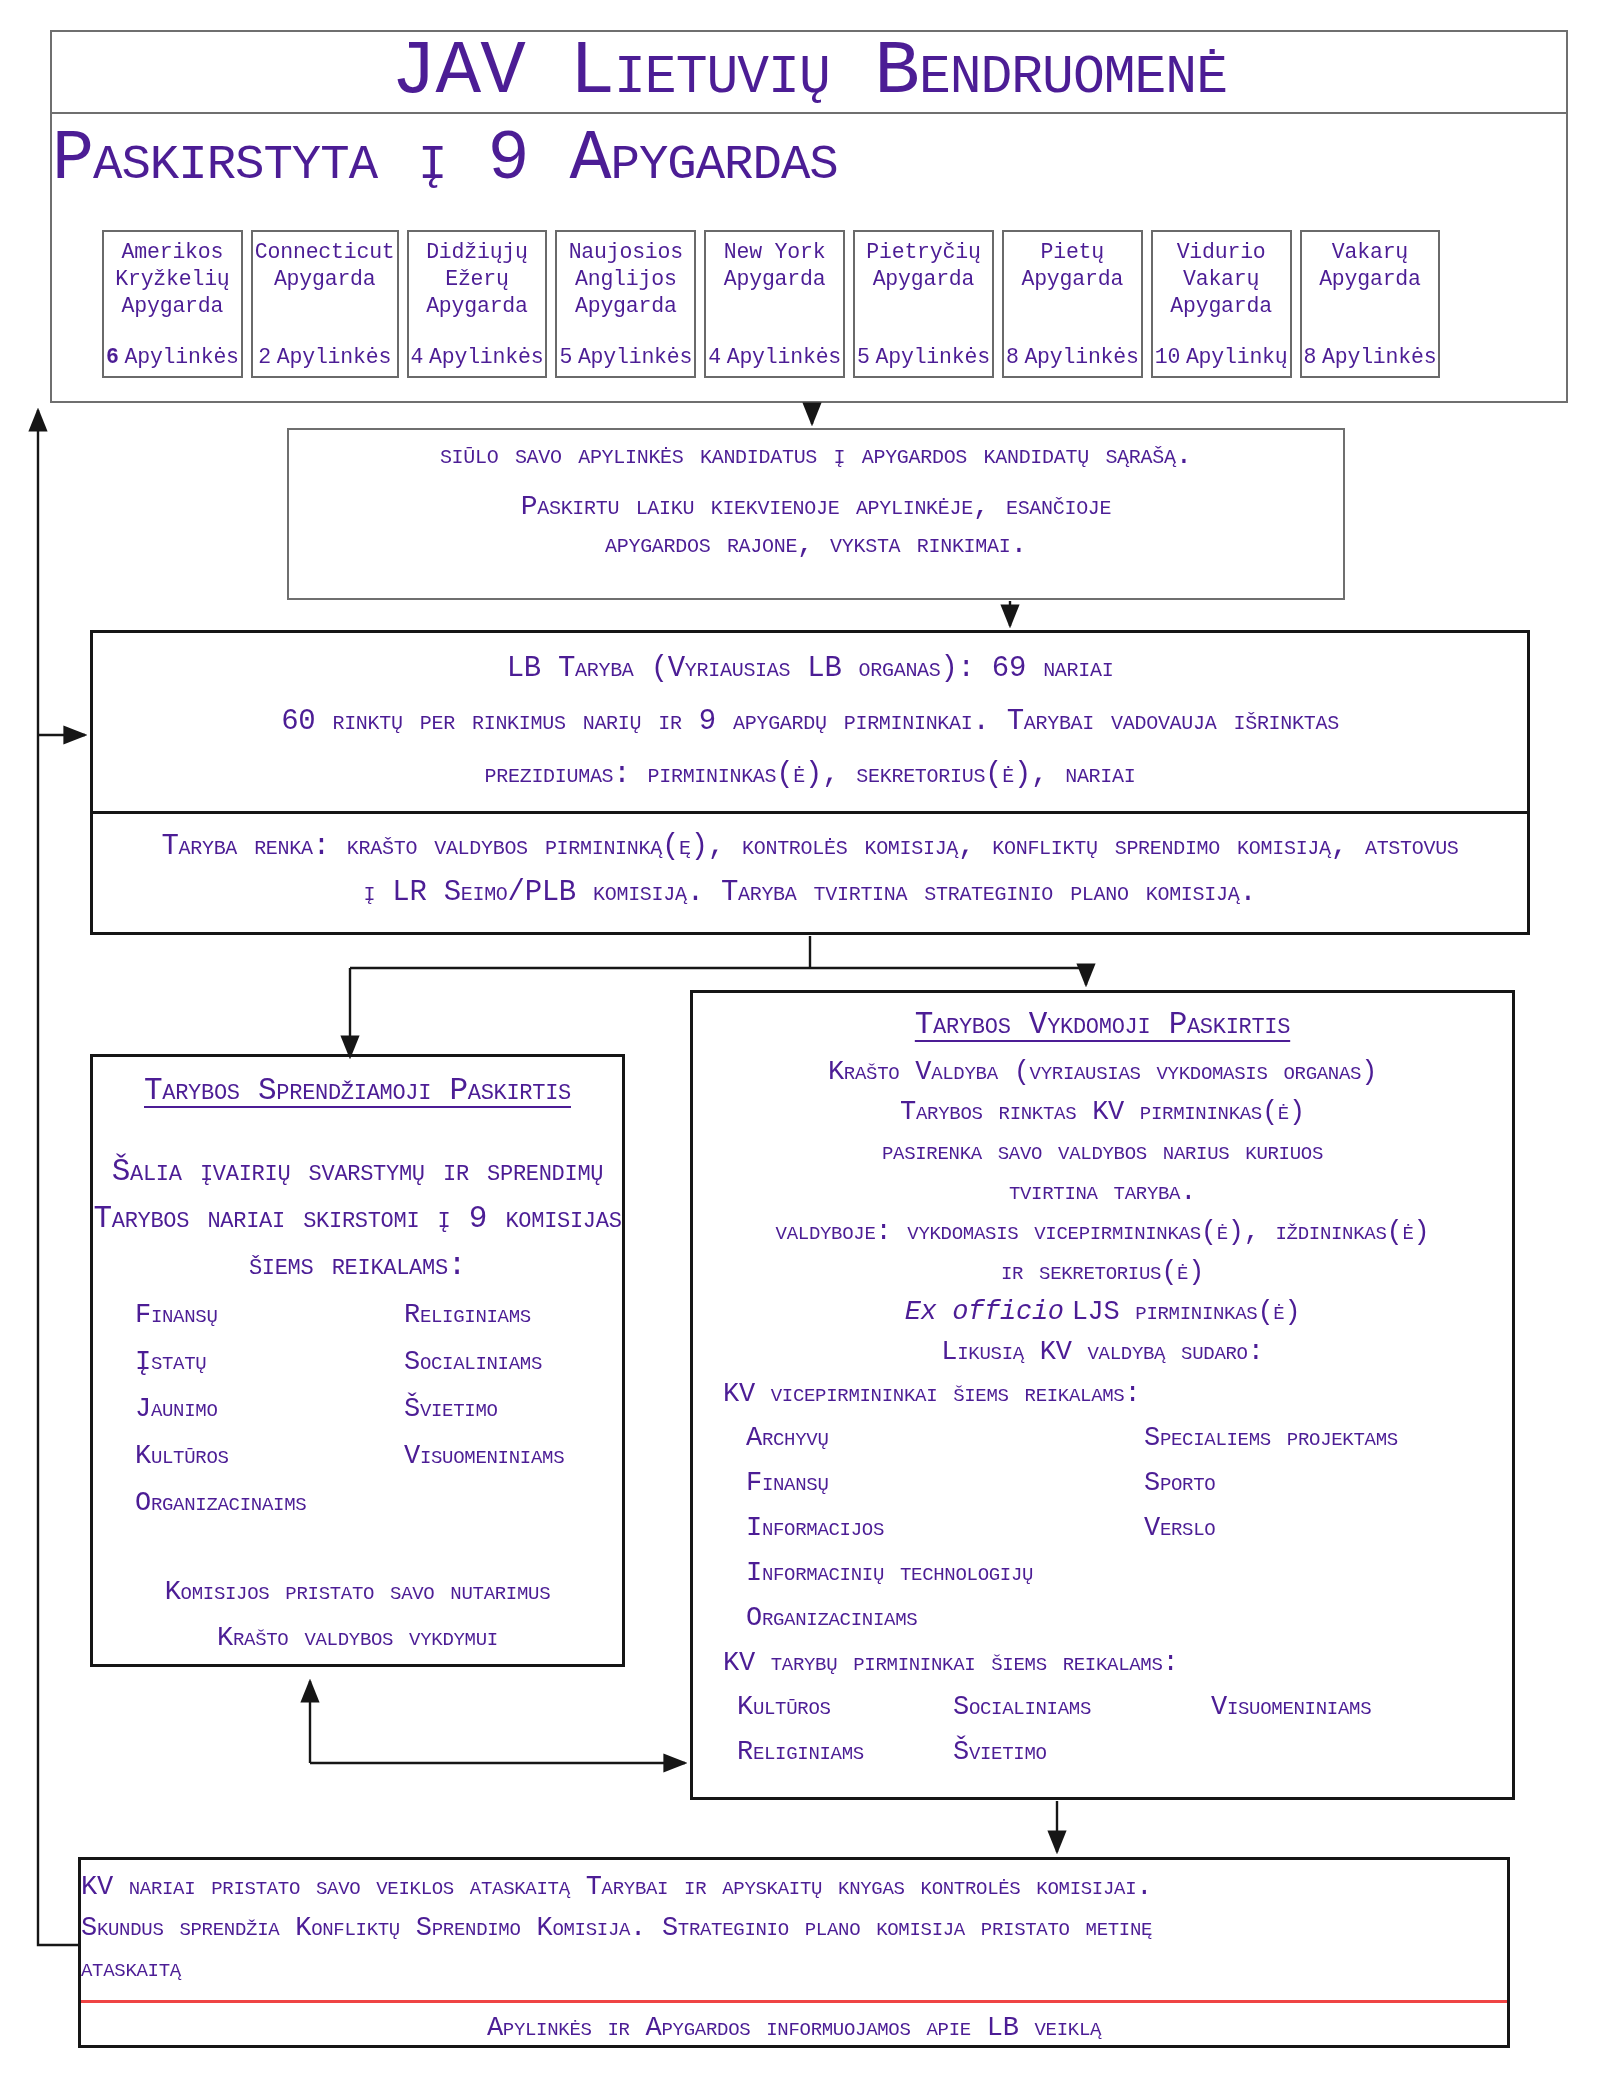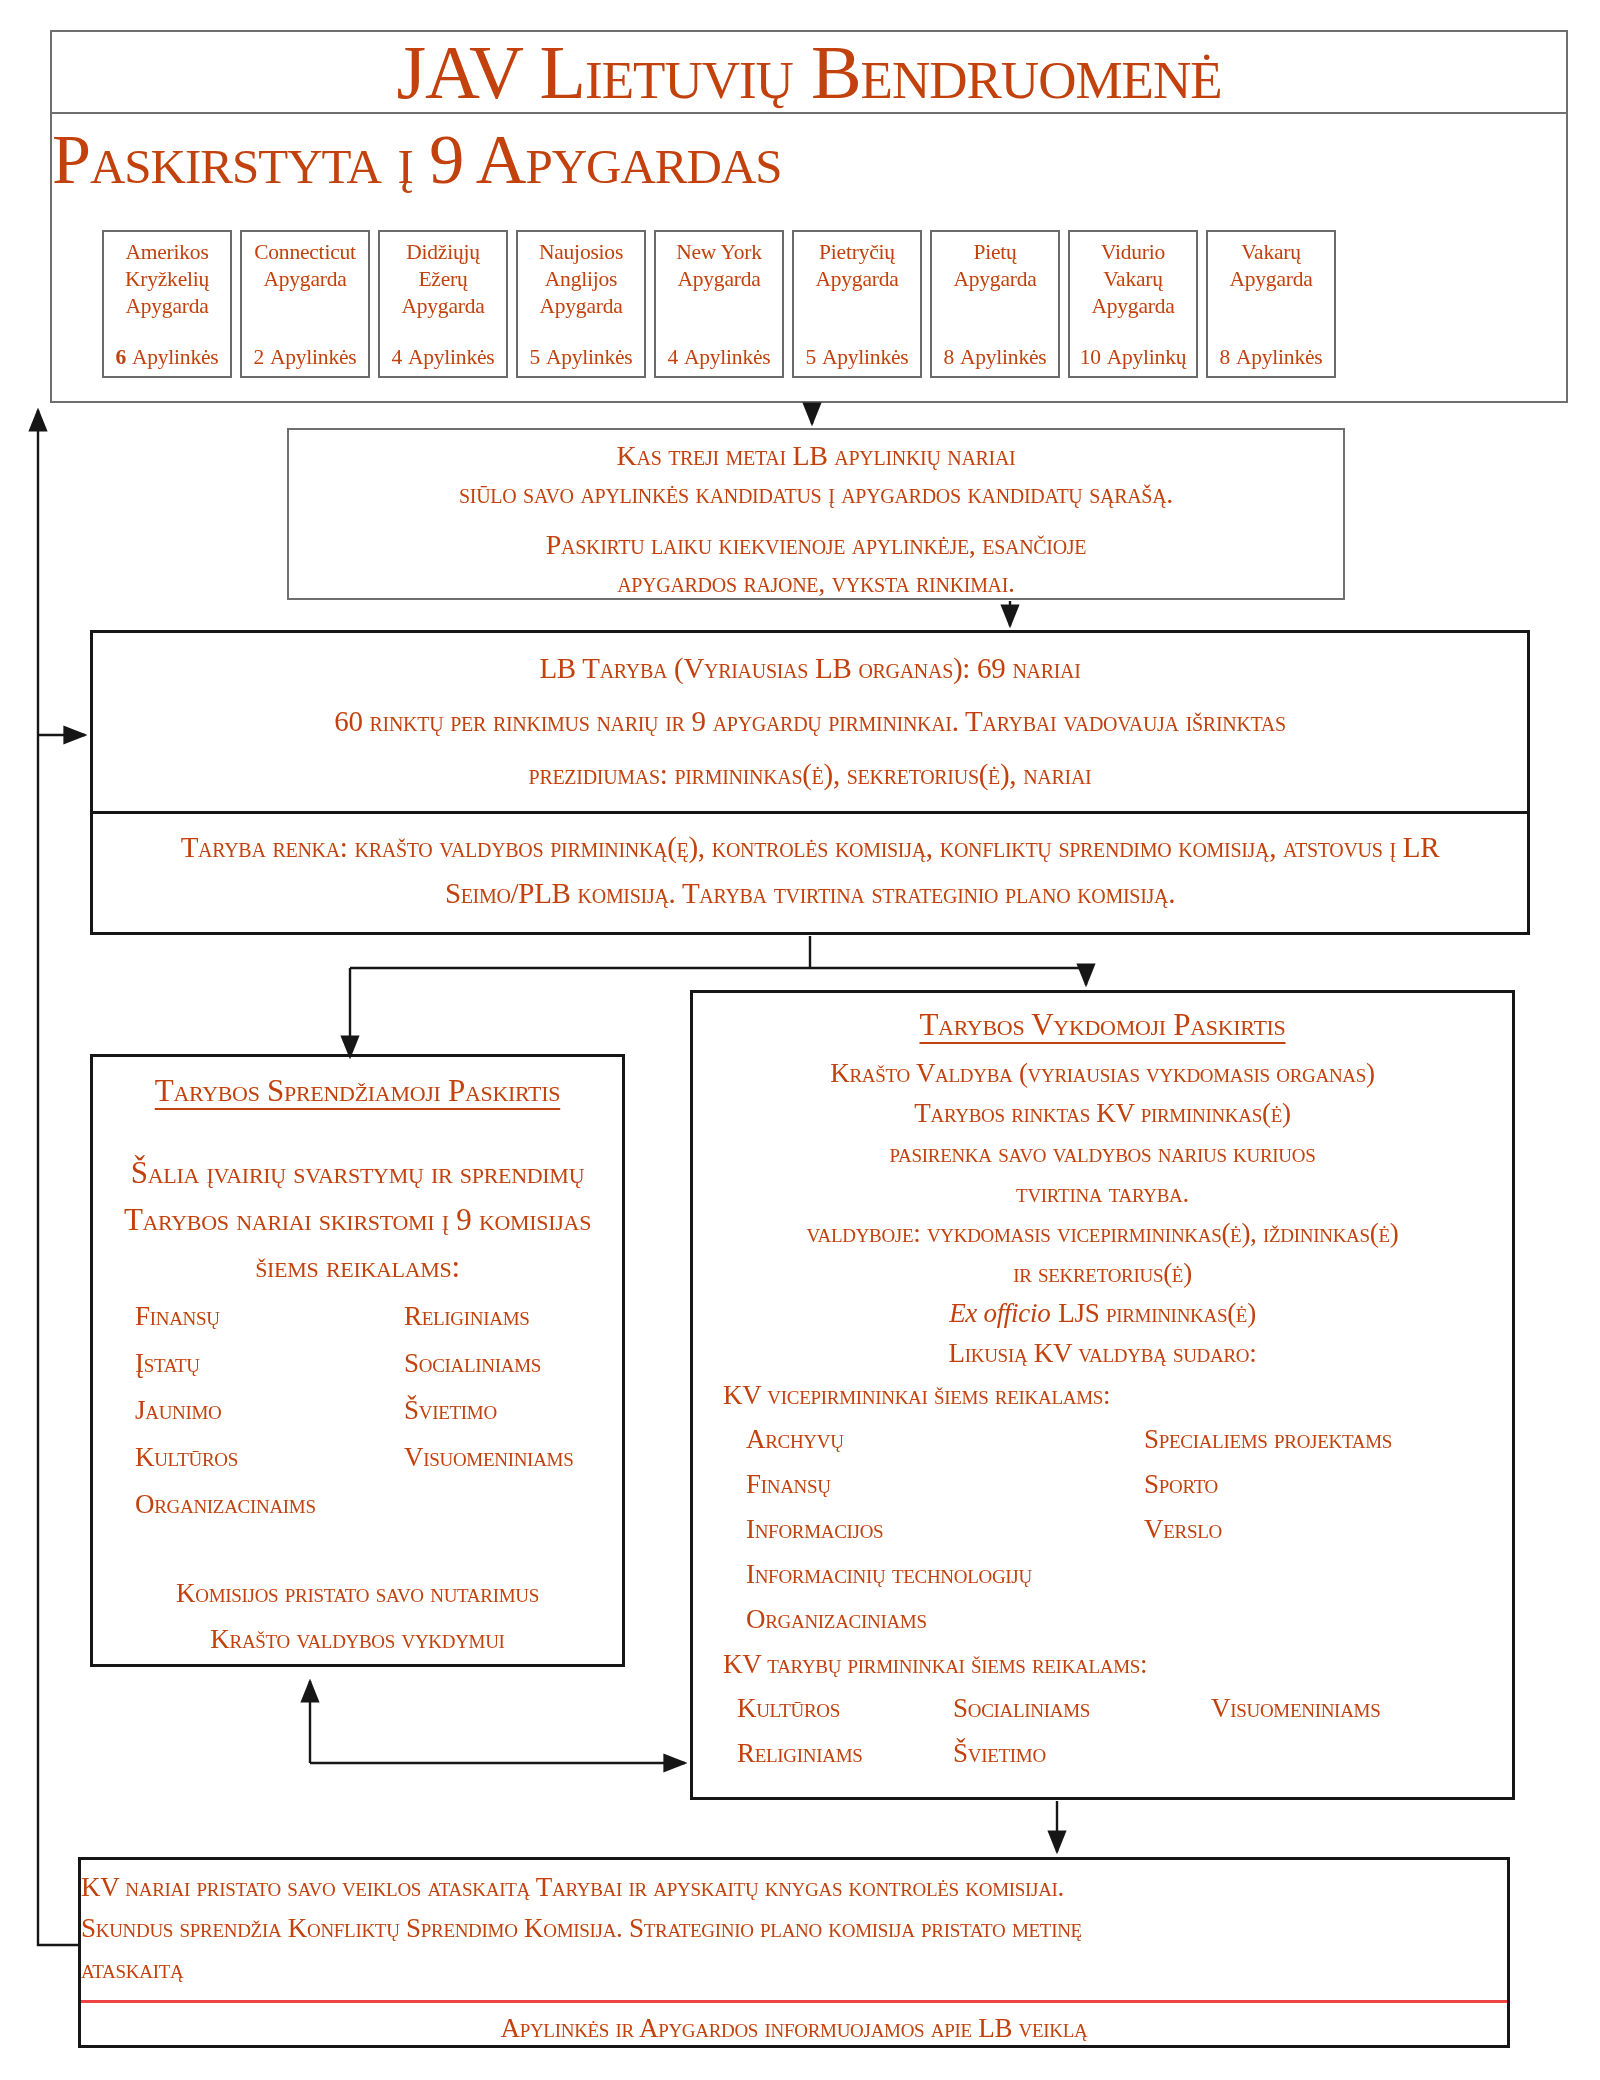--- a/index.html
+++ b/index.html
@@ -1,17 +1,17 @@
 <!DOCTYPE html>
 <html><head>
 <meta charset="utf-8">
 <style>
   html,body{margin:0;padding:0;background:#ffffff;}
   #canvas{position:relative;width:1600px;height:2080px;background:#ffffff;
-          font-family:Liberation Serif, serif;color:#c2410c;
+          font-family:Liberation Mono, monospace;color:#4c1d95;
           letter-spacing:-0.3px;overflow:hidden;}
   .sc{font-variant:small-caps;}
   .box{position:absolute;background:#fff;box-sizing:border-box;}
 
   
   #header-box{left:50px;top:30px;width:1518px;height:373px;border:2px solid #6f6f6f;}
   #title1{height:80px;border-bottom:2px solid #6f6f6f;display:flex;align-items:center;justify-content:center;
           font-size:76px;letter-spacing:-1px;}
   #title2{margin-top:6px;text-align:left;font-size:70px;letter-spacing:-1px;}
   #districts{position:absolute;left:50px;top:198px;width:1234px;height:148px;display:flex;gap:8px;}
@@ -168,21 +168,20 @@
         </div>
         <div class="dcount">
           <span class="num">8</span><span>Apylinkės</span>
         </div>
       </div>
 
     </div>
   </div>
 
   <div class="box sc" id="election-box">
-    <div>Kas treji metai LB apylinkių nariai</div>
     <div>siūlo savo apylinkės kandidatus į apygardos kandidatų sąrašą.</div>
     <div class="para2">Paskirtu laiku kiekvienoje apylinkėje, esančioje</div>
     <div>apygardos rajone, vyksta rinkimai.</div>
   </div>
 
   <div class="box sc" id="taryba-box">
     <div id="taryba-top">
       <div>LB Taryba (Vyriausias LB organas): 69 nariai</div>
       <div>60 rinktų per rinkimus narių ir 9 apygardų pirmininkai. Tarybai vadovauja išrinktas</div>
       <div>prezidiumas: pirmininkas(ė), sekretorius(ė), nariai</div>

